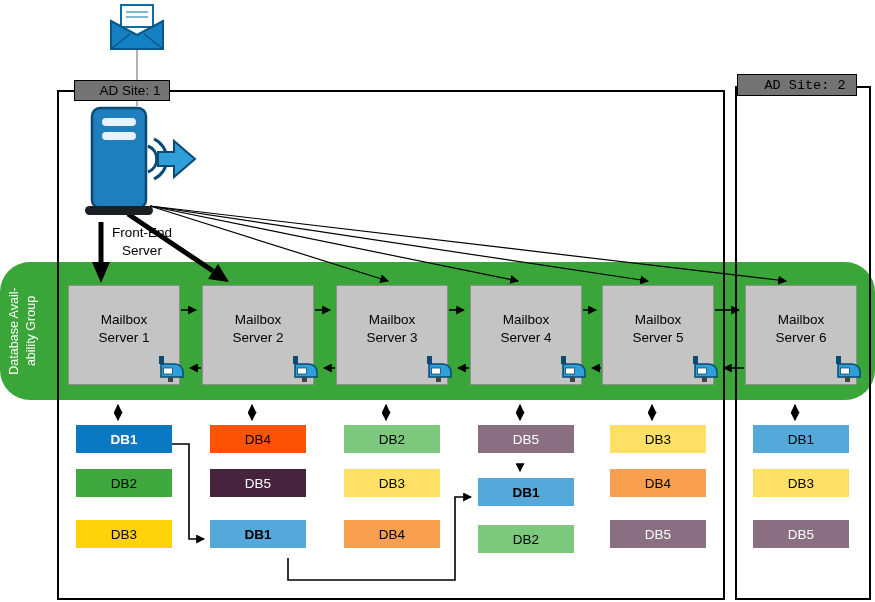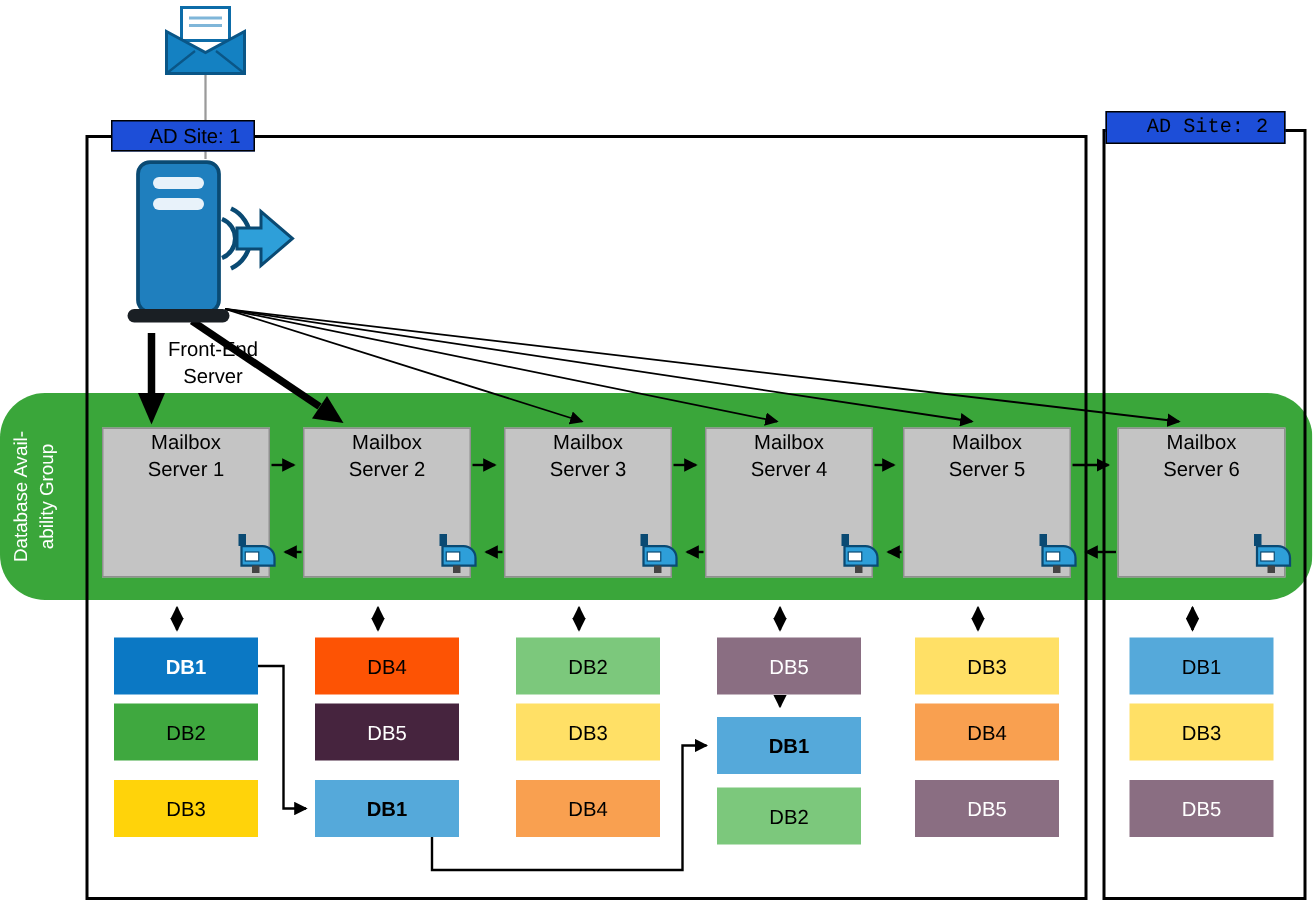--- a/index.html
+++ b/index.html
@@ -10,40 +10,40 @@
   .dag-band { position:absolute; left:0; top:262px; width:875px; height:138px;
               border-radius:30px; z-index:1; }
   .dag-label { position:absolute; left:-45px; top:51px; width:138px; height:36px;
                transform:rotate(-90deg); color:#fff; font-size:12.5px; line-height:1.35;
                text-align:center; white-space:pre-line; }
 
   
   .site-box { position:absolute; z-index:2; background:transparent; }
   .site1 { left:57px; top:90px; width:668px; height:510px; border:2.5px solid #000; }
   .site2 { left:735px; top:86px; width:136px; height:514px; border:2px solid #000; }
-  .site-label { position:absolute; background:#1d4ed8; border:1.5px solid #000; z-index:6;
+  .site-label { position:absolute; background:#737373; border:1.5px solid #000; z-index:6;
                 display:flex; align-items:center; justify-content:center; font-size:13.5px;padding-left:16px; }
   .label1 { left:74px; top:80px; width:96px; height:21px; }
   .label2 { left:737px; top:74px; width:120px; height:22px;font-family:Liberation Mono, monospace; }
 
   
   .envelope { position:absolute; left:108px; top:4px; width:58px; height:47px; z-index:5; }
   .fe-server { position:absolute; left:82px; top:106px; width:115px; height:118px; z-index:5; }
   .fe-label { position:absolute; left:92px; top:224px; width:100px; text-align:center;
               font-size:13.5px; line-height:1.3; white-space:pre-line; z-index:3; color:#000; }
 
   
   .mbx { position:absolute; top:285px; width:112px; height:100px; border:1px solid #8f8f8f;
-         z-index:3; display:flex; align-items:flex-start; justify-content:center; }
+         z-index:3; display:flex; align-items:center; justify-content:center; }
   .mbx-name { font-size:13.5px; text-align:center; line-height:1.35; white-space:pre-line;
               padding-bottom:12px; color:#000; }
   .mbx-icon { position:absolute; right:-7px; bottom:2px; width:30px; height:30px; }
 
   
-  .db { position:absolute; width:96px; height:38px; z-index:3;
+  .db { position:absolute; width:96px; height:28px; z-index:3;
         display:flex; align-items:center; justify-content:center; font-size:13.5px; }
 
   
   .overlay { position:absolute; left:0; top:0; z-index:4; pointer-events:none; }
   .hidden-defs { position:absolute; width:0; height:0; }
 </style>
 </head>
 <body>
 
 <svg class="hidden-defs" aria-hidden="true">

